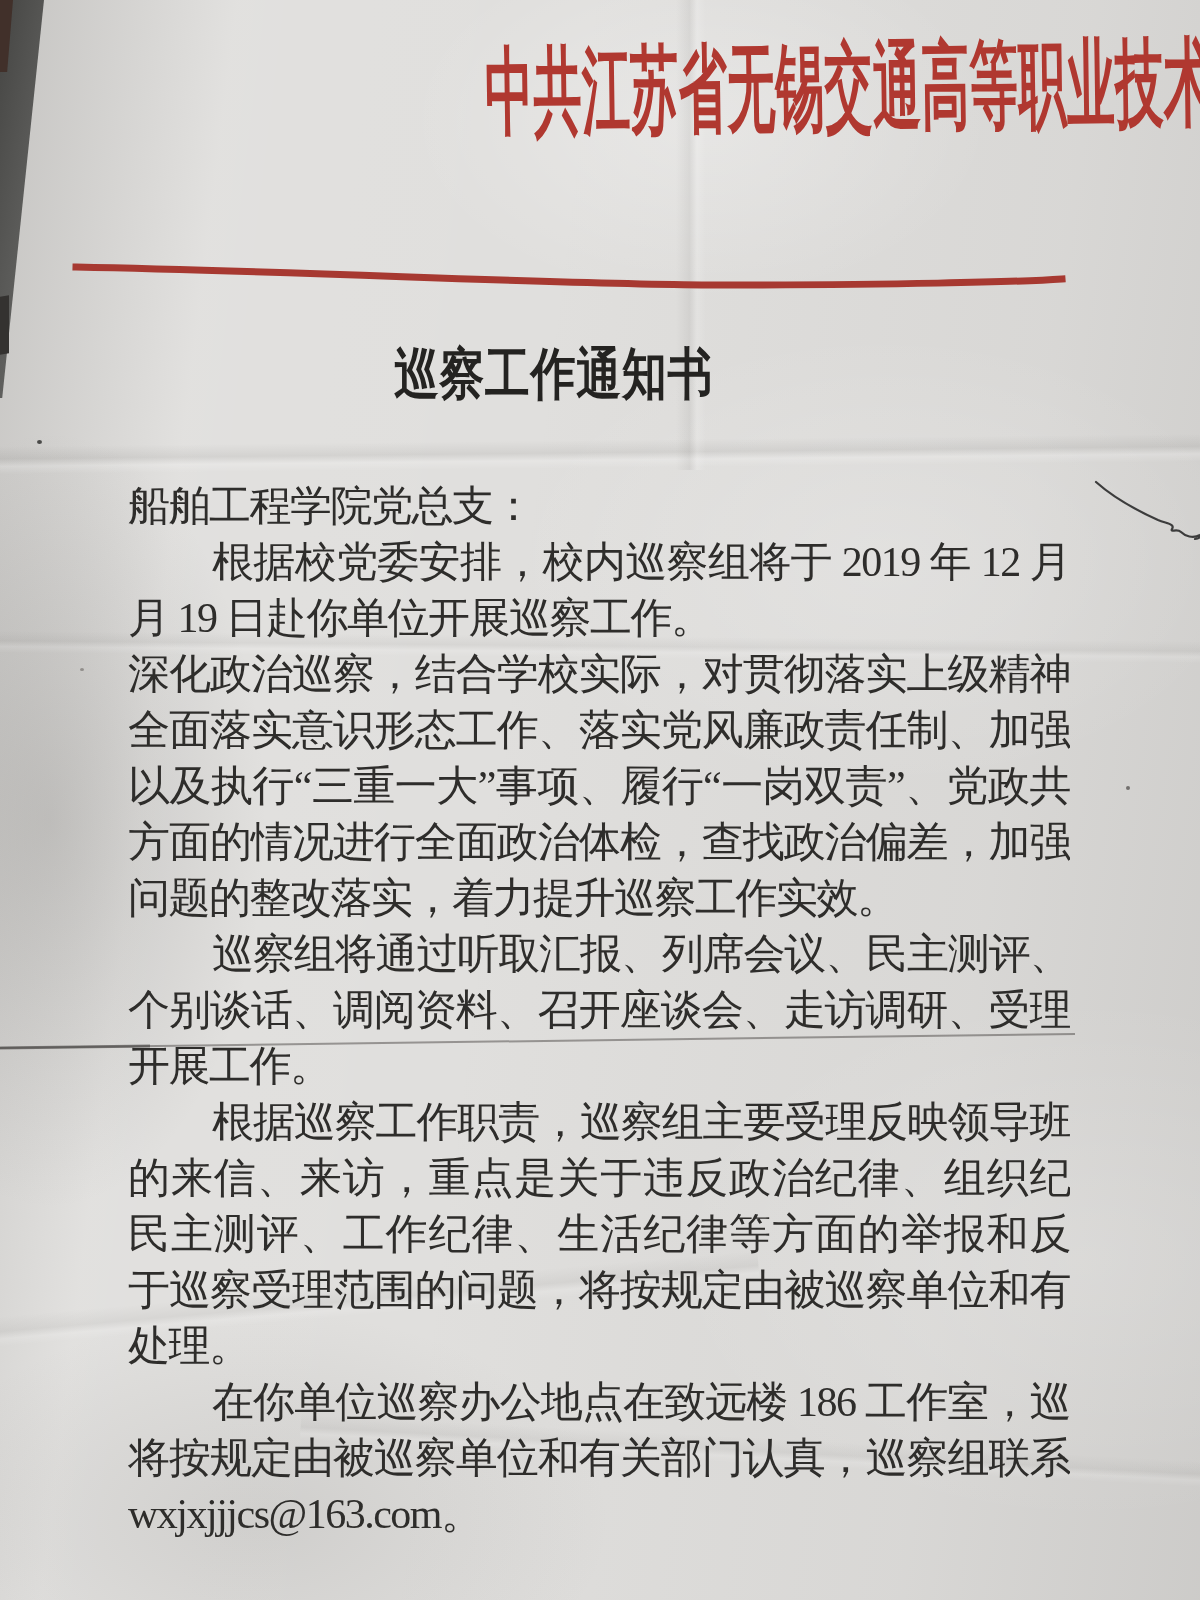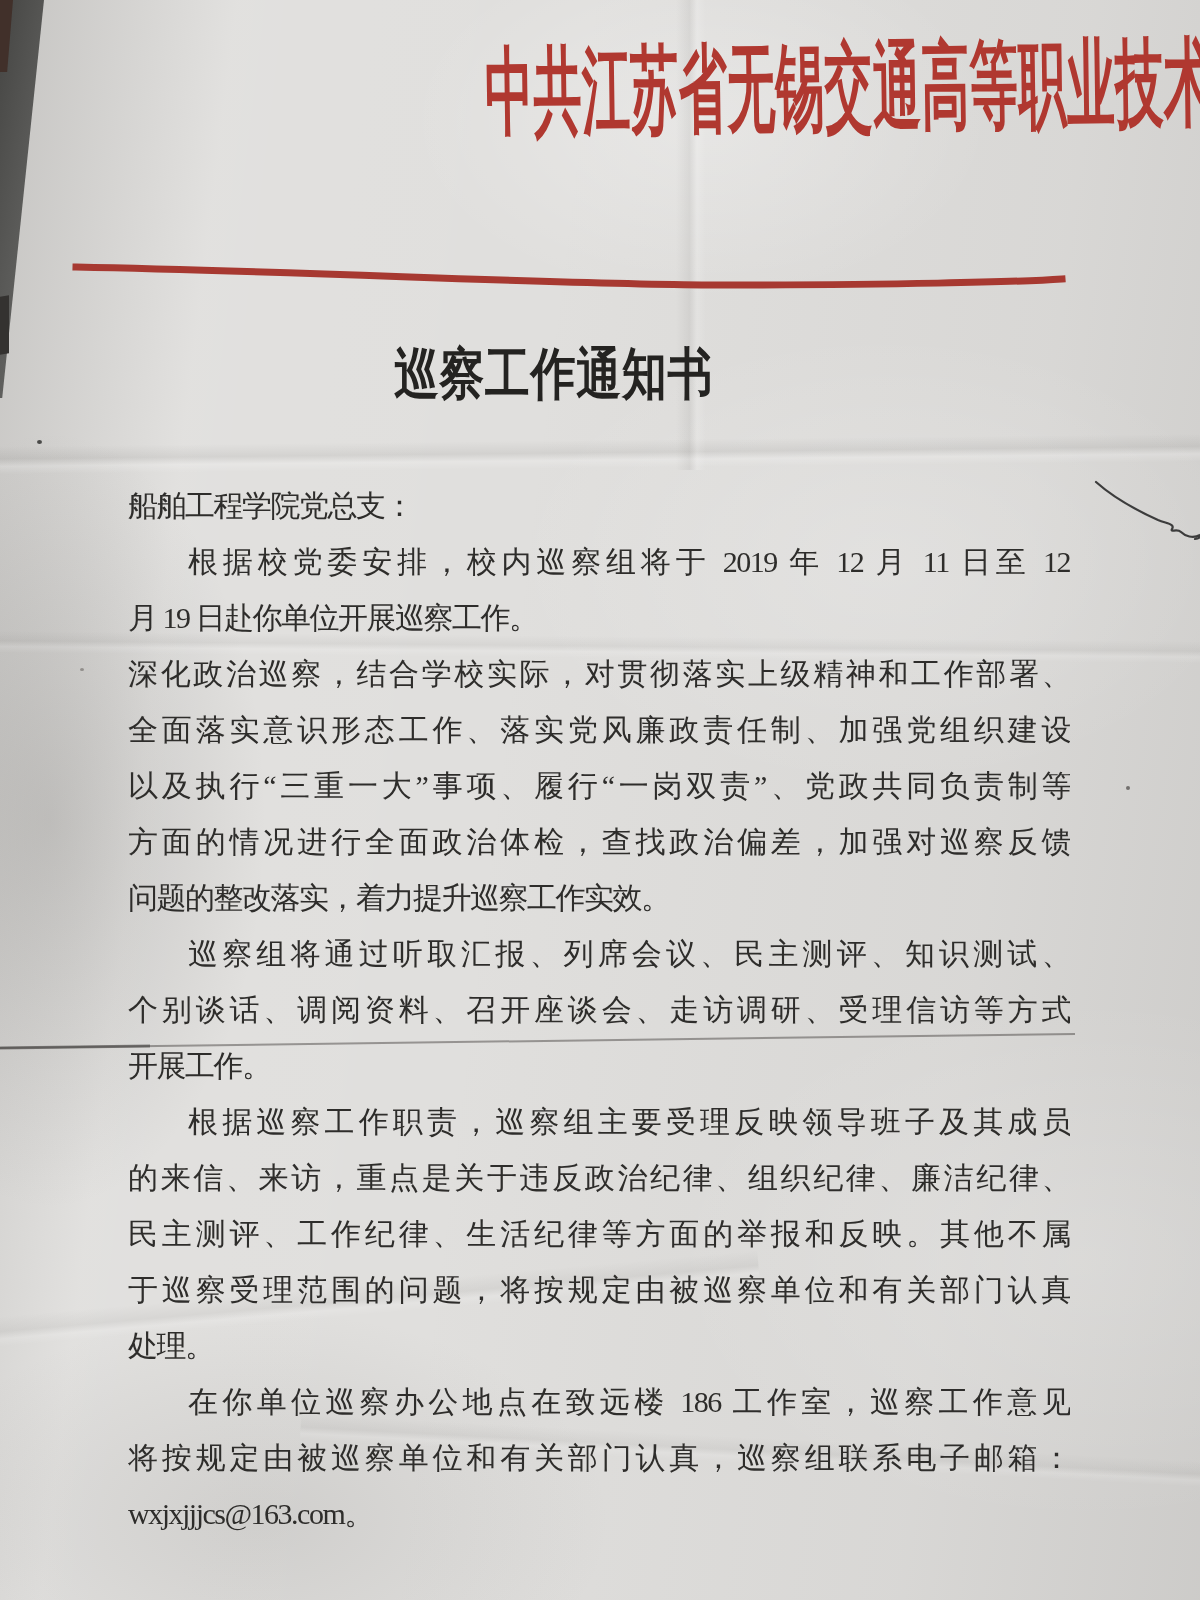--- a/index.html
+++ b/index.html
@@ -60,21 +60,21 @@
   }
   .committee .squeeze{display:inline-block;transform:scaleX(0.50);transform-origin:50% 50%;letter-spacing:1px;}
   .red-rule{position:absolute;left:70px;top:250px;}
   .doc-title{
     position:absolute;left:8px;top:344px;width:1090px;text-align:center;white-space:nowrap;
     color:#242321;font-weight:bold;font-size:56px;line-height:60px;
   }
   .doc-title .squeeze{display:inline-block;transform:scaleX(0.8);transform-origin:50% 50%;letter-spacing:1px;}
   .bodytext{
     position:absolute;left:128px;top:478px;width:942px;
-    color:#2e2d2b;font-size:30px;letter-spacing:-1.5px;
+    color:#2e2d2b;font-size:42px;letter-spacing:-1.5px;
   }
   .line{height:56px;line-height:56px;white-space:nowrap;text-align:left;}
   .line.fill{text-align:justify;text-align-last:justify;white-space:normal;overflow:hidden;}
   .line.indent{text-indent:2em;}
   .fold-line{position:absolute;left:0;top:1028px;z-index:11;pointer-events:none;}
   .pen-mark{position:absolute;left:1094px;top:478px;z-index:11;pointer-events:none;}
 </style>
 </head>
 <body>
 

